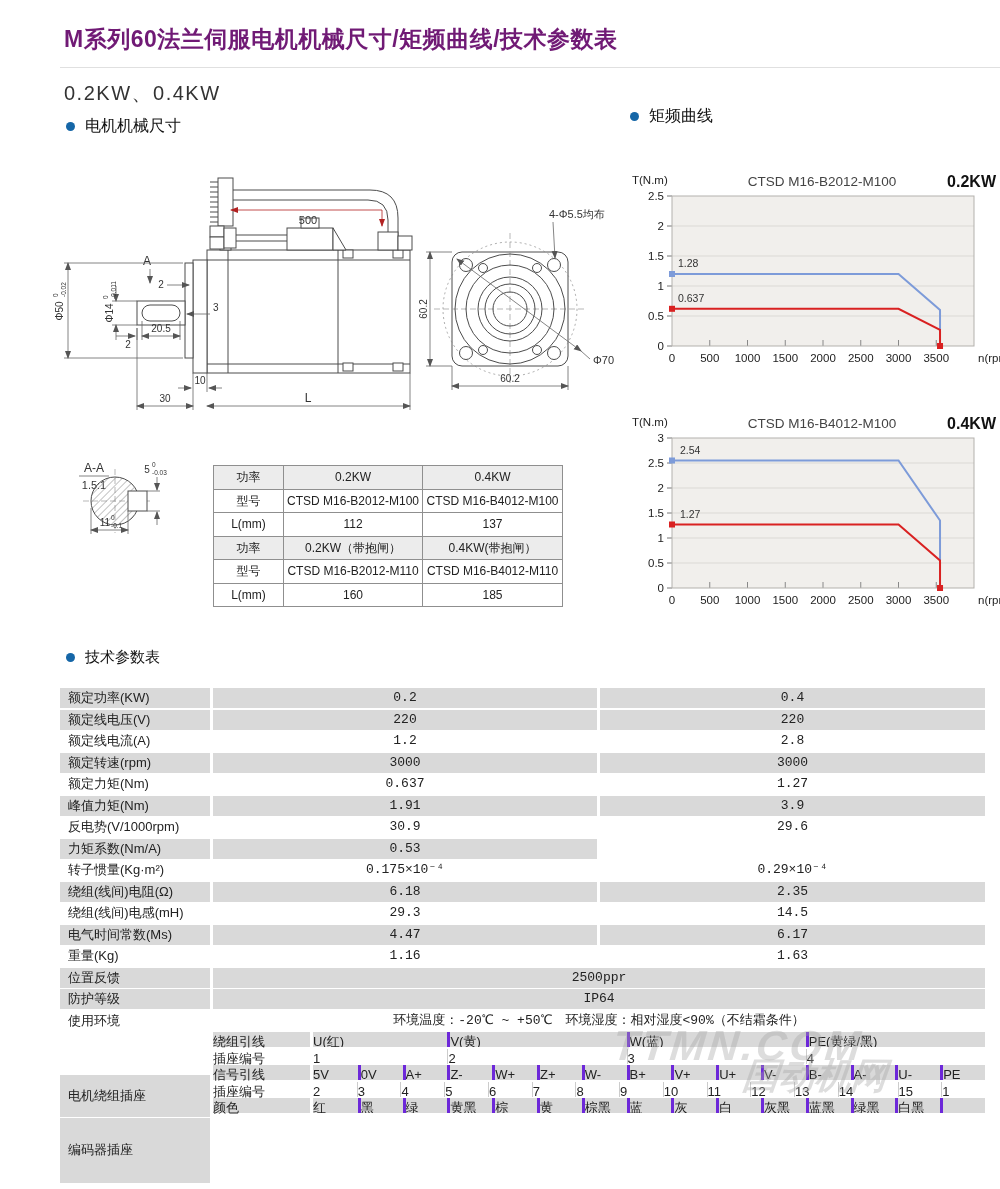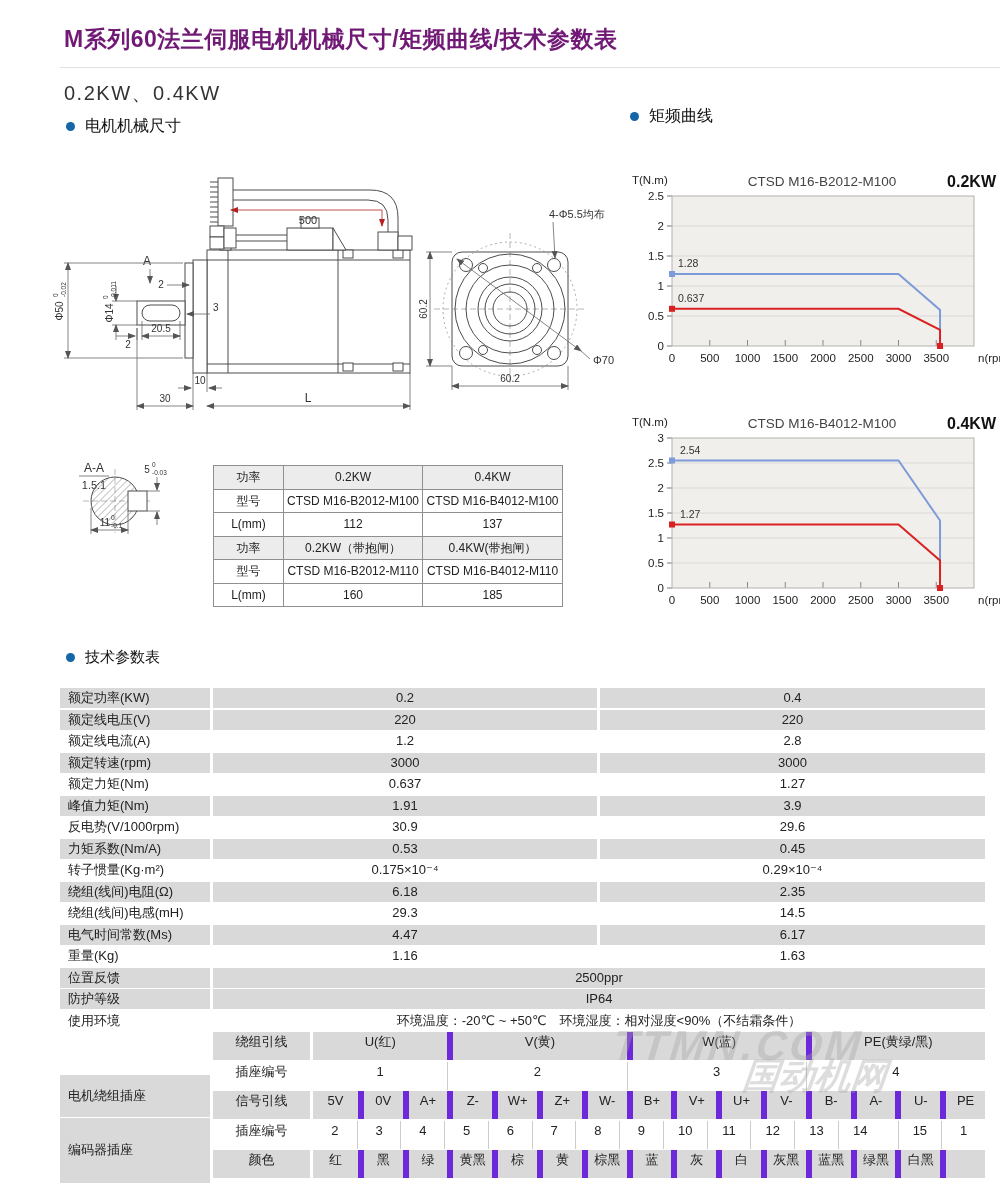--- a/index.html
+++ b/index.html
@@ -30,32 +30,32 @@
   #model-table{position:absolute;left:213px;top:465px;width:350px;border:1px solid #8f8f8f;font-size:12px;color:#222;box-sizing:border-box;}
   .mrow{display:flex;height:22.5px;line-height:22.5px;text-align:center;border-top:1px solid #8f8f8f;}
   .mrow:first-child{border-top:none;}
   .mrow.g{background:#ececec;}
   .mrow .c0{width:70px;border-right:1px solid #8f8f8f;box-sizing:border-box;}
   .mrow .c1{width:139px;border-right:1px solid #8f8f8f;box-sizing:border-box;}
   .mrow .c2{flex:1;}
   #params-table{position:absolute;left:60px;top:688px;width:925px;font-size:13px;color:#222;}
   .prow{display:flex;height:20px;line-height:20px;margin-bottom:1.5px;}
   .prow .lab{width:150px;padding-left:8px;box-sizing:border-box;margin-right:3px;}
-  .prow .v{text-align:center;}
+  .prow .v{text-align:center;font-family:Liberation Mono, monospace;}
   .prow .v1{width:384px;margin-right:3px;}
   .prow .v2{width:385px;}
   .prow .vspan{flex:1;}
   .prow.g .lab,.prow.g .v{background:#d9d9d9;}
-  .crow{display:flex;height:28px;line-height:20px;margin-bottom:1.5px;text-align:center;}
+  .crow{display:flex;height:15px;line-height:20px;margin-bottom:1.5px;text-align:left;}
   .crow .sp{width:150px;margin-right:3px;}
   .crow .sub{width:97px;margin-right:3px;}
   .crow .pins{flex:1;display:flex;}
   .crow .pc{box-sizing:border-box;overflow:hidden;}
   .crow.g .sub,.crow.g .pc{background:#d9d9d9;}
-  .crow.g .pc + .pc{border-left:6px solid #6d28d9;}
+  .crow.g .pc + .pc{border-left:3px solid #6d28d9;}
   .crow.w .sub{background:#fff;}
   .crow.w .pc + .pc{border-left:1px solid #ccc;}
   .spanlab{position:absolute;left:0;width:150px;background:#d9d9d9;display:flex;align-items:center;padding-left:8px;box-sizing:border-box;}
   .watermark{position:absolute;left:605px;top:1000px;width:390px;height:120px;pointer-events:none;}
   .wm-en{position:absolute;left:8px;top:22px;font-size:42px;font-weight:bold;font-style:italic;letter-spacing:3px;color:rgba(165,165,165,.38);transform:skewX(-6deg);}
   .wm-cn{position:absolute;left:138px;top:52px;font-size:36px;font-weight:bold;font-style:italic;color:rgba(165,165,165,.38);transform:skewX(-6deg);}
 </style>
 </head>
 <body>
 
@@ -419,21 +419,20 @@
         <div class="v v2">3.9</div>
       </div>
       <div class="prow">
         <div class="lab">反电势(V/1000rpm)</div>
         <div class="v v1">30.9</div>
         <div class="v v2">29.6</div>
       </div>
       <div class="prow g">
         <div class="lab">力矩系数(Nm/A)</div>
         <div class="v v1">0.53</div>
-        <div class="v v2">0.45</div>
       </div>
       <div class="prow">
         <div class="lab">转子惯量(Kg·m²)</div>
         <div class="v v1">0.175×10⁻⁴</div>
         <div class="v v2">0.29×10⁻⁴</div>
       </div>
       <div class="prow g">
         <div class="lab">绕组(线间)电阻(Ω)</div>
         <div class="v v1">6.18</div>
         <div class="v v2">2.35</div>

